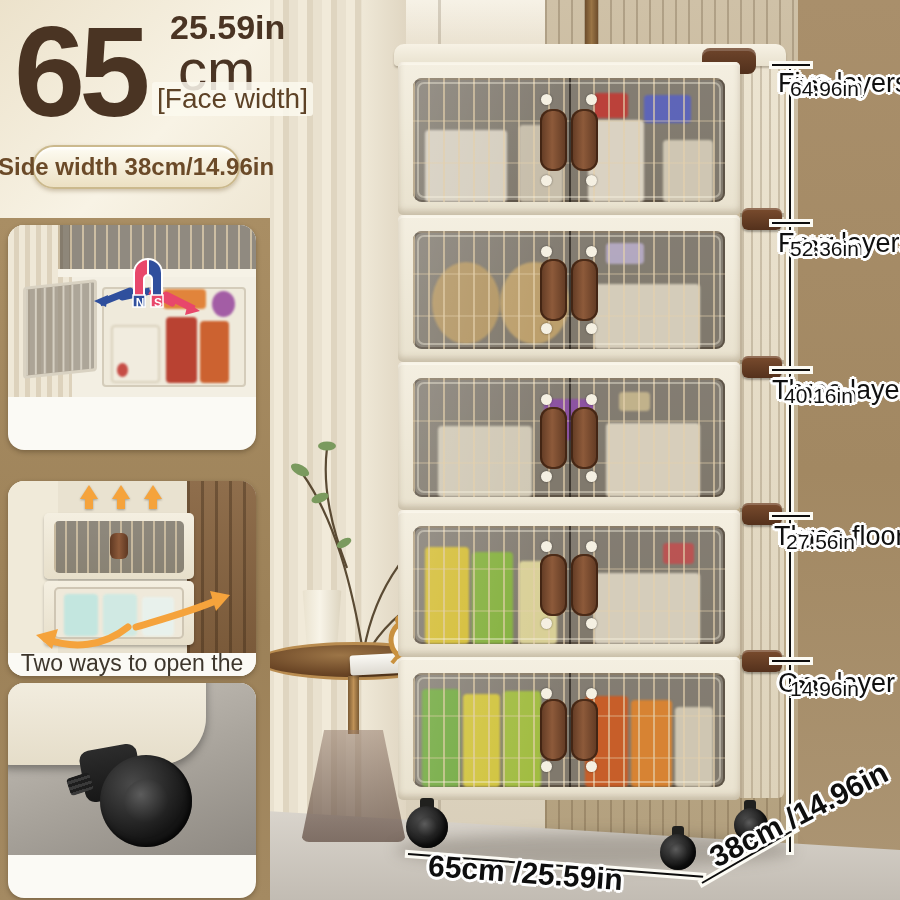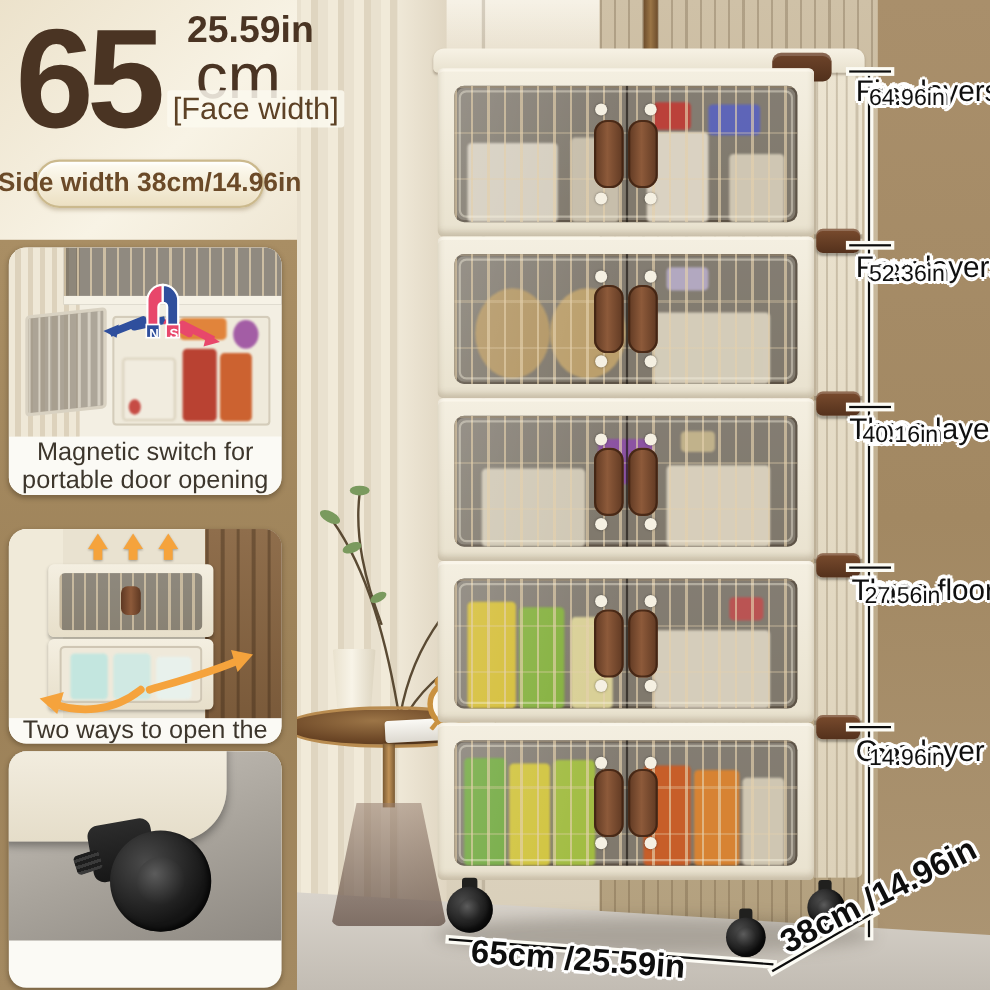--- a/index.html
+++ b/index.html
@@ -414,21 +414,20 @@
         <path d="M58,40 L80,52 L74,44 L102,58" stroke="#e8476b" stroke-width="7" fill="none" stroke-linejoin="round"></path>
         <path d="M96,52 L108,60 L93,64 Z" fill="#e8476b"></path>
         <path d="M42,46 V22 A14,14 0 0 1 56,8 V24 A4,4 0 0 0 52,28 V46 Z" fill="#e8476b" stroke="#fff" stroke-width="2"></path>
         <path d="M56,8 A14,14 0 0 1 70,22 V46 H60 V28 A4,4 0 0 0 56,24 Z" fill="#2f4f9d" stroke="#fff" stroke-width="2"></path>
         <rect x="41" y="44" width="12" height="12" fill="#2f4f9d" stroke="#fff" stroke-width="1.5"></rect>
         <rect x="59" y="44" width="12" height="12" fill="#e8476b" stroke="#fff" stroke-width="1.5"></rect>
       </svg>
       <span class="mag-label" style="left:123px;top:70px">N</span>
       <span class="mag-label" style="left:141px;top:70px">S</span>
     </div>
-    <div class="caption" style="top:172px;height:53px">Magnetic switch for portable door opening</div>
   </div>
 
   <div class="card" style="top:481px;height:195px">
     <div class="photo p2">
       <div class="p2-wood"></div>
       <div class="up-arrow" style="left:72px"></div>
       <div class="up-arrow" style="left:104px"></div>
       <div class="up-arrow" style="left:136px"></div>
       <div class="p2-box" style="top:32px;height:66px">
         <div class="p2-win"></div>

